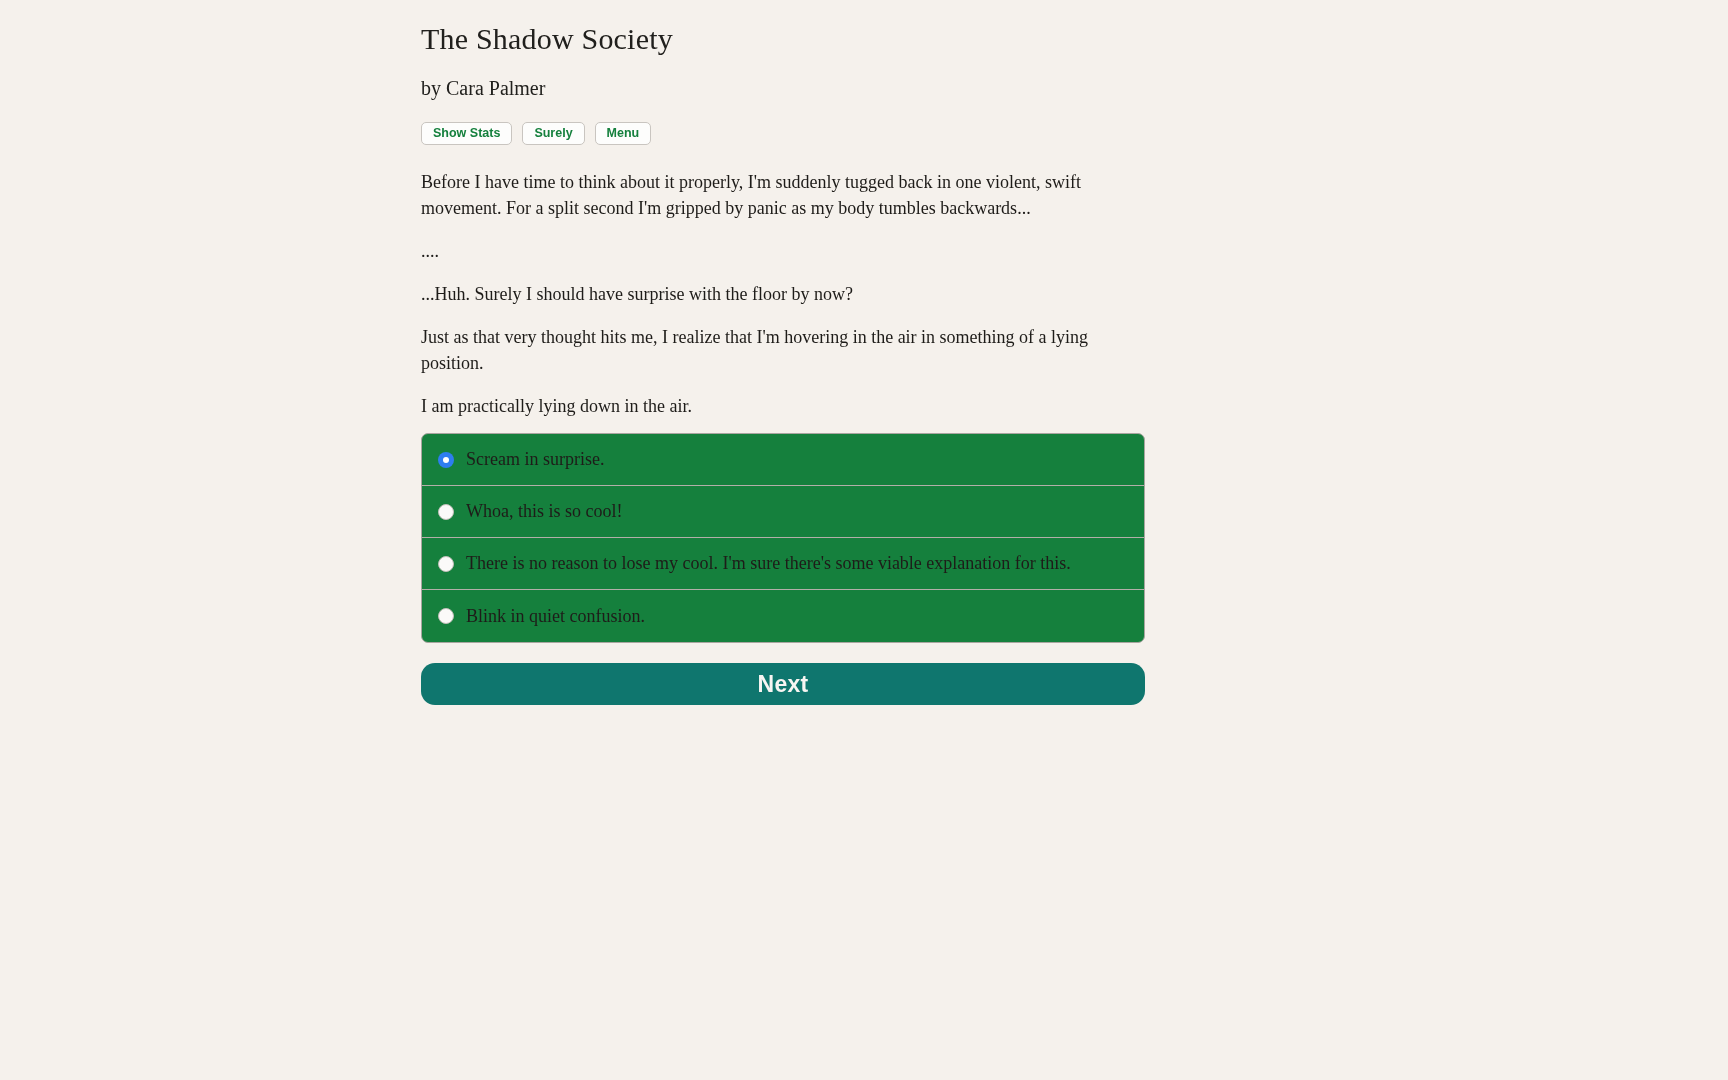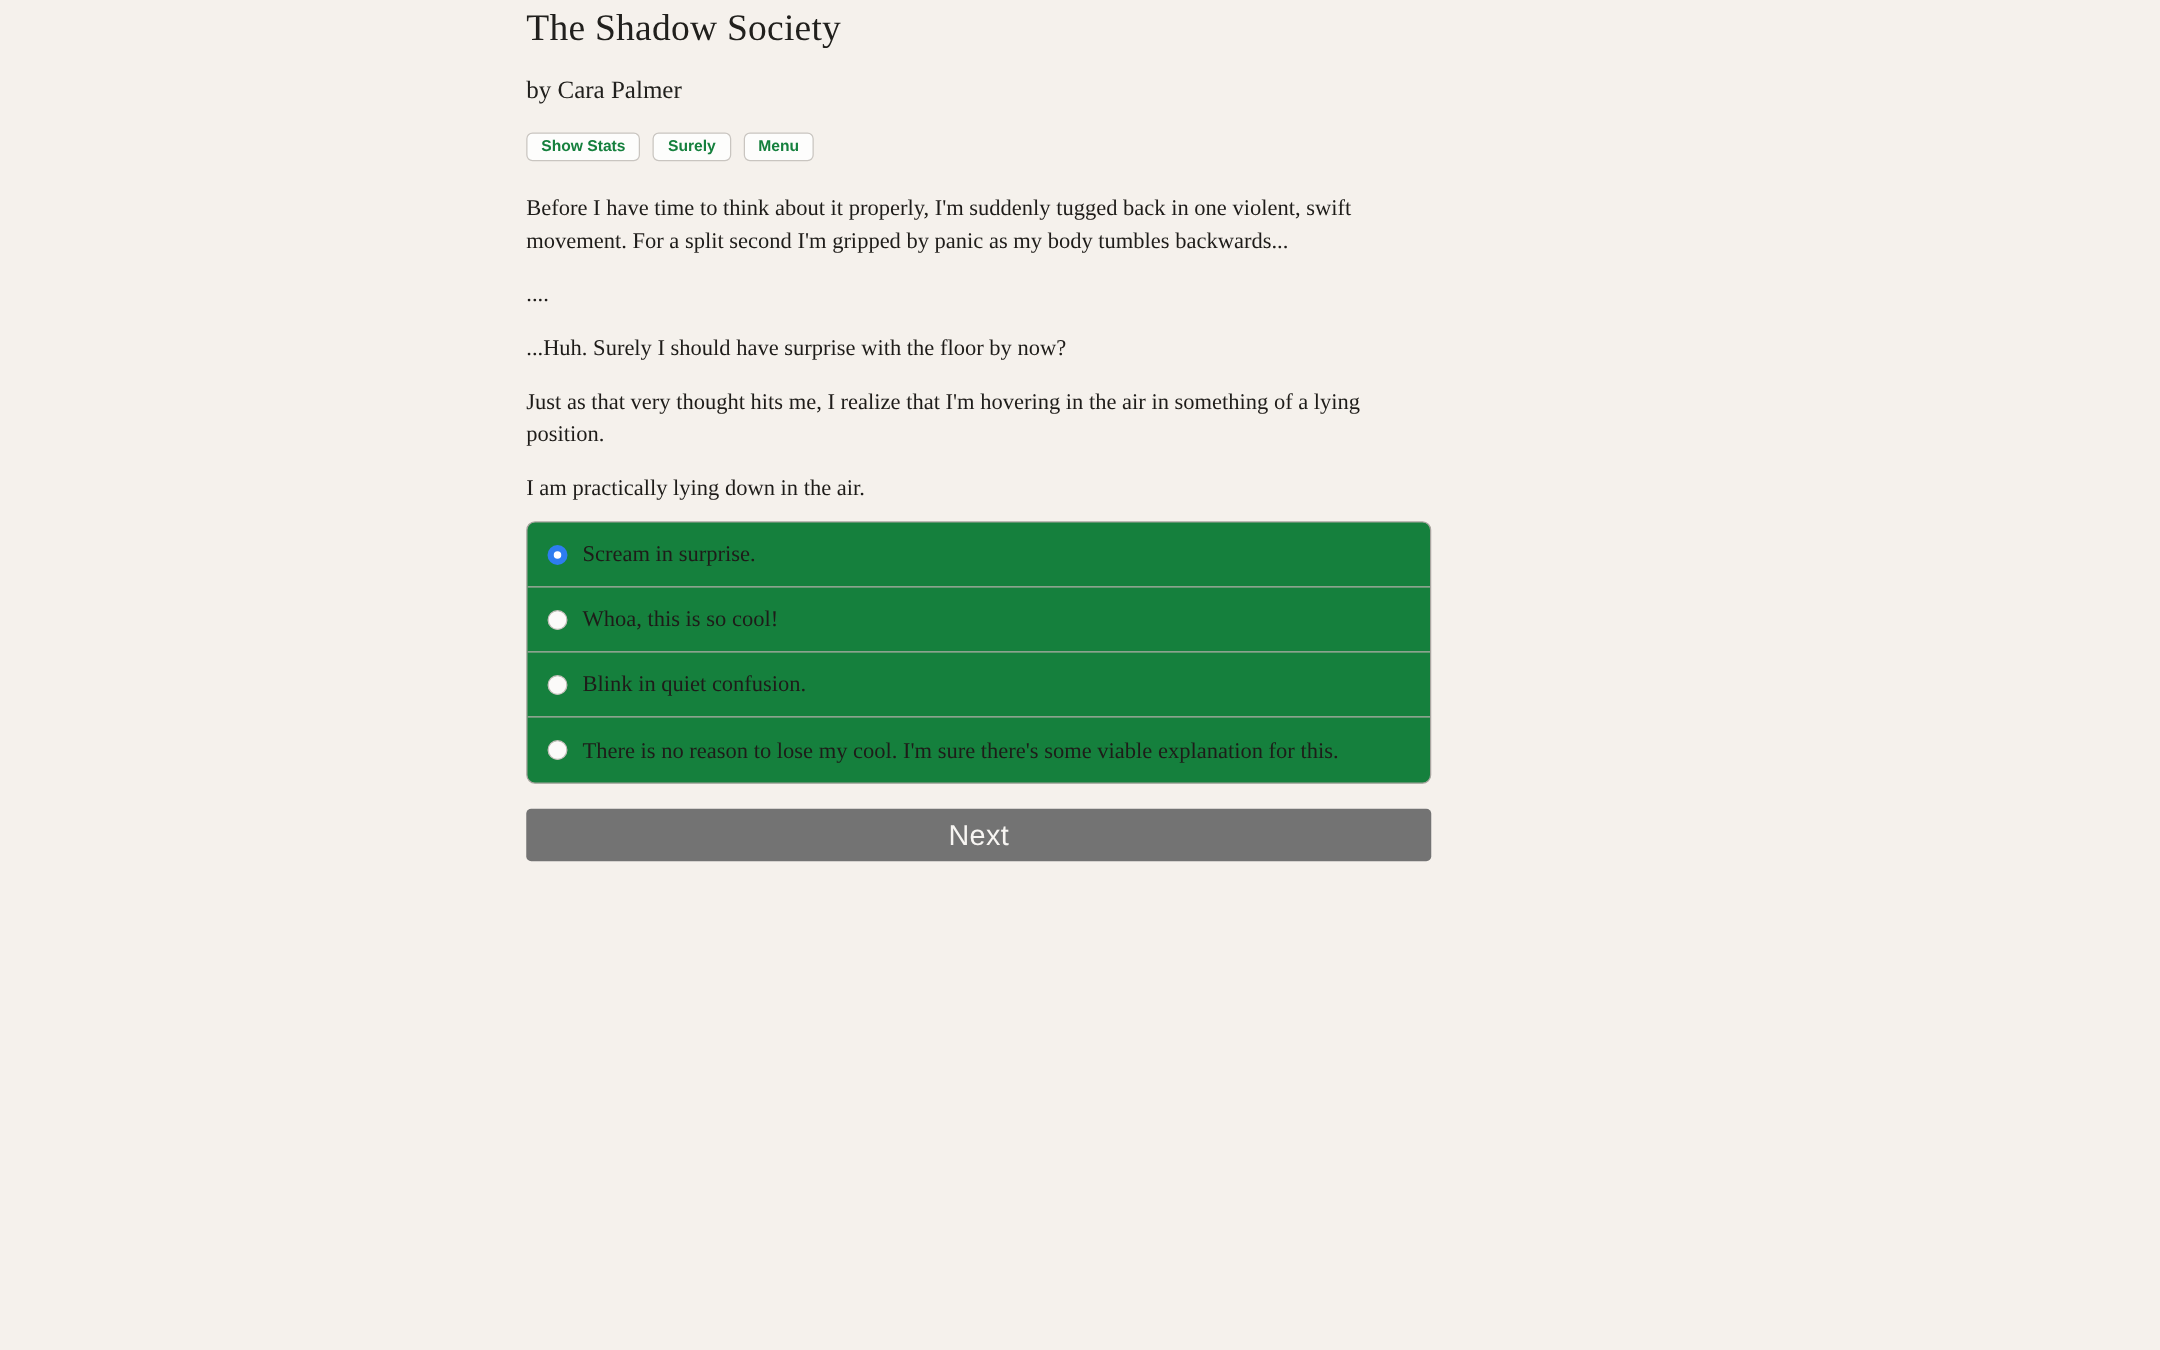--- a/index.html
+++ b/index.html
@@ -7,21 +7,21 @@
     width: 1728px;
     height: 1080px;
     background: #f5f1ec;
     font-family: "Liberation Serif", serif;
     color: #1e1c19;
     overflow: hidden;
   }
   .content {
     position: absolute;
     left: 421px;
-    top: 6px;
+    top: 22px;
     width: 724px;
   }
   h1.game-title {
     font-size: 30px;
     font-weight: 400;
     letter-spacing: 0.2px;
     color: #21201d;
   }
   .byline {
     margin-top: 21px;
@@ -93,27 +93,27 @@
   }
   .choice-label {
     font-size: 18px;
     color: #1e1c19;
   }
   .choice-label .it { }
   .next-button {
     margin-top: 20px;
     width: 100%;
     height: 42px;
-    background: #737373;
+    background: #0f766e;
     border: none;
-    border-radius: 4px;
+    border-radius: 14px;
     color: #f7f5f2;
     font-family: "Liberation Sans", sans-serif;
     font-size: 23px;
-    font-weight: 400;
+    font-weight: 700;
     letter-spacing: 0.3px;
     cursor: pointer;
   }
 </style>
 </head>
 <body>
 
 <div class="content">
 
   <h1 class="game-title">The Shadow Society</h1>
@@ -138,23 +138,23 @@
     <div class="choice-row">
       <span class="radio selected"></span>
       <span class="choice-label"><span>Scream in surprise.</span><span class="it"></span><span></span></span>
     </div>
     <div class="choice-row">
       <span class="radio"></span>
       <span class="choice-label"><span>Whoa, this is </span><span class="it">so</span><span> cool!</span></span>
     </div>
     <div class="choice-row">
       <span class="radio"></span>
-      <span class="choice-label"><span>Blink in quiet confusion.</span><span class="it"></span><span></span></span>
+      <span class="choice-label"><span>There is no reason to lose my cool. I'm sure there's some viable explanation for this.</span><span class="it"></span><span></span></span>
     </div>
     <div class="choice-row">
       <span class="radio"></span>
-      <span class="choice-label"><span>There is no reason to lose my cool. I'm sure there's some viable explanation for this.</span><span class="it"></span><span></span></span>
+      <span class="choice-label"><span>Blink in quiet confusion.</span><span class="it"></span><span></span></span>
     </div>
   </div>
 
   <button class="next-button">Next</button>
 
 </div>
 
 </body></html>

